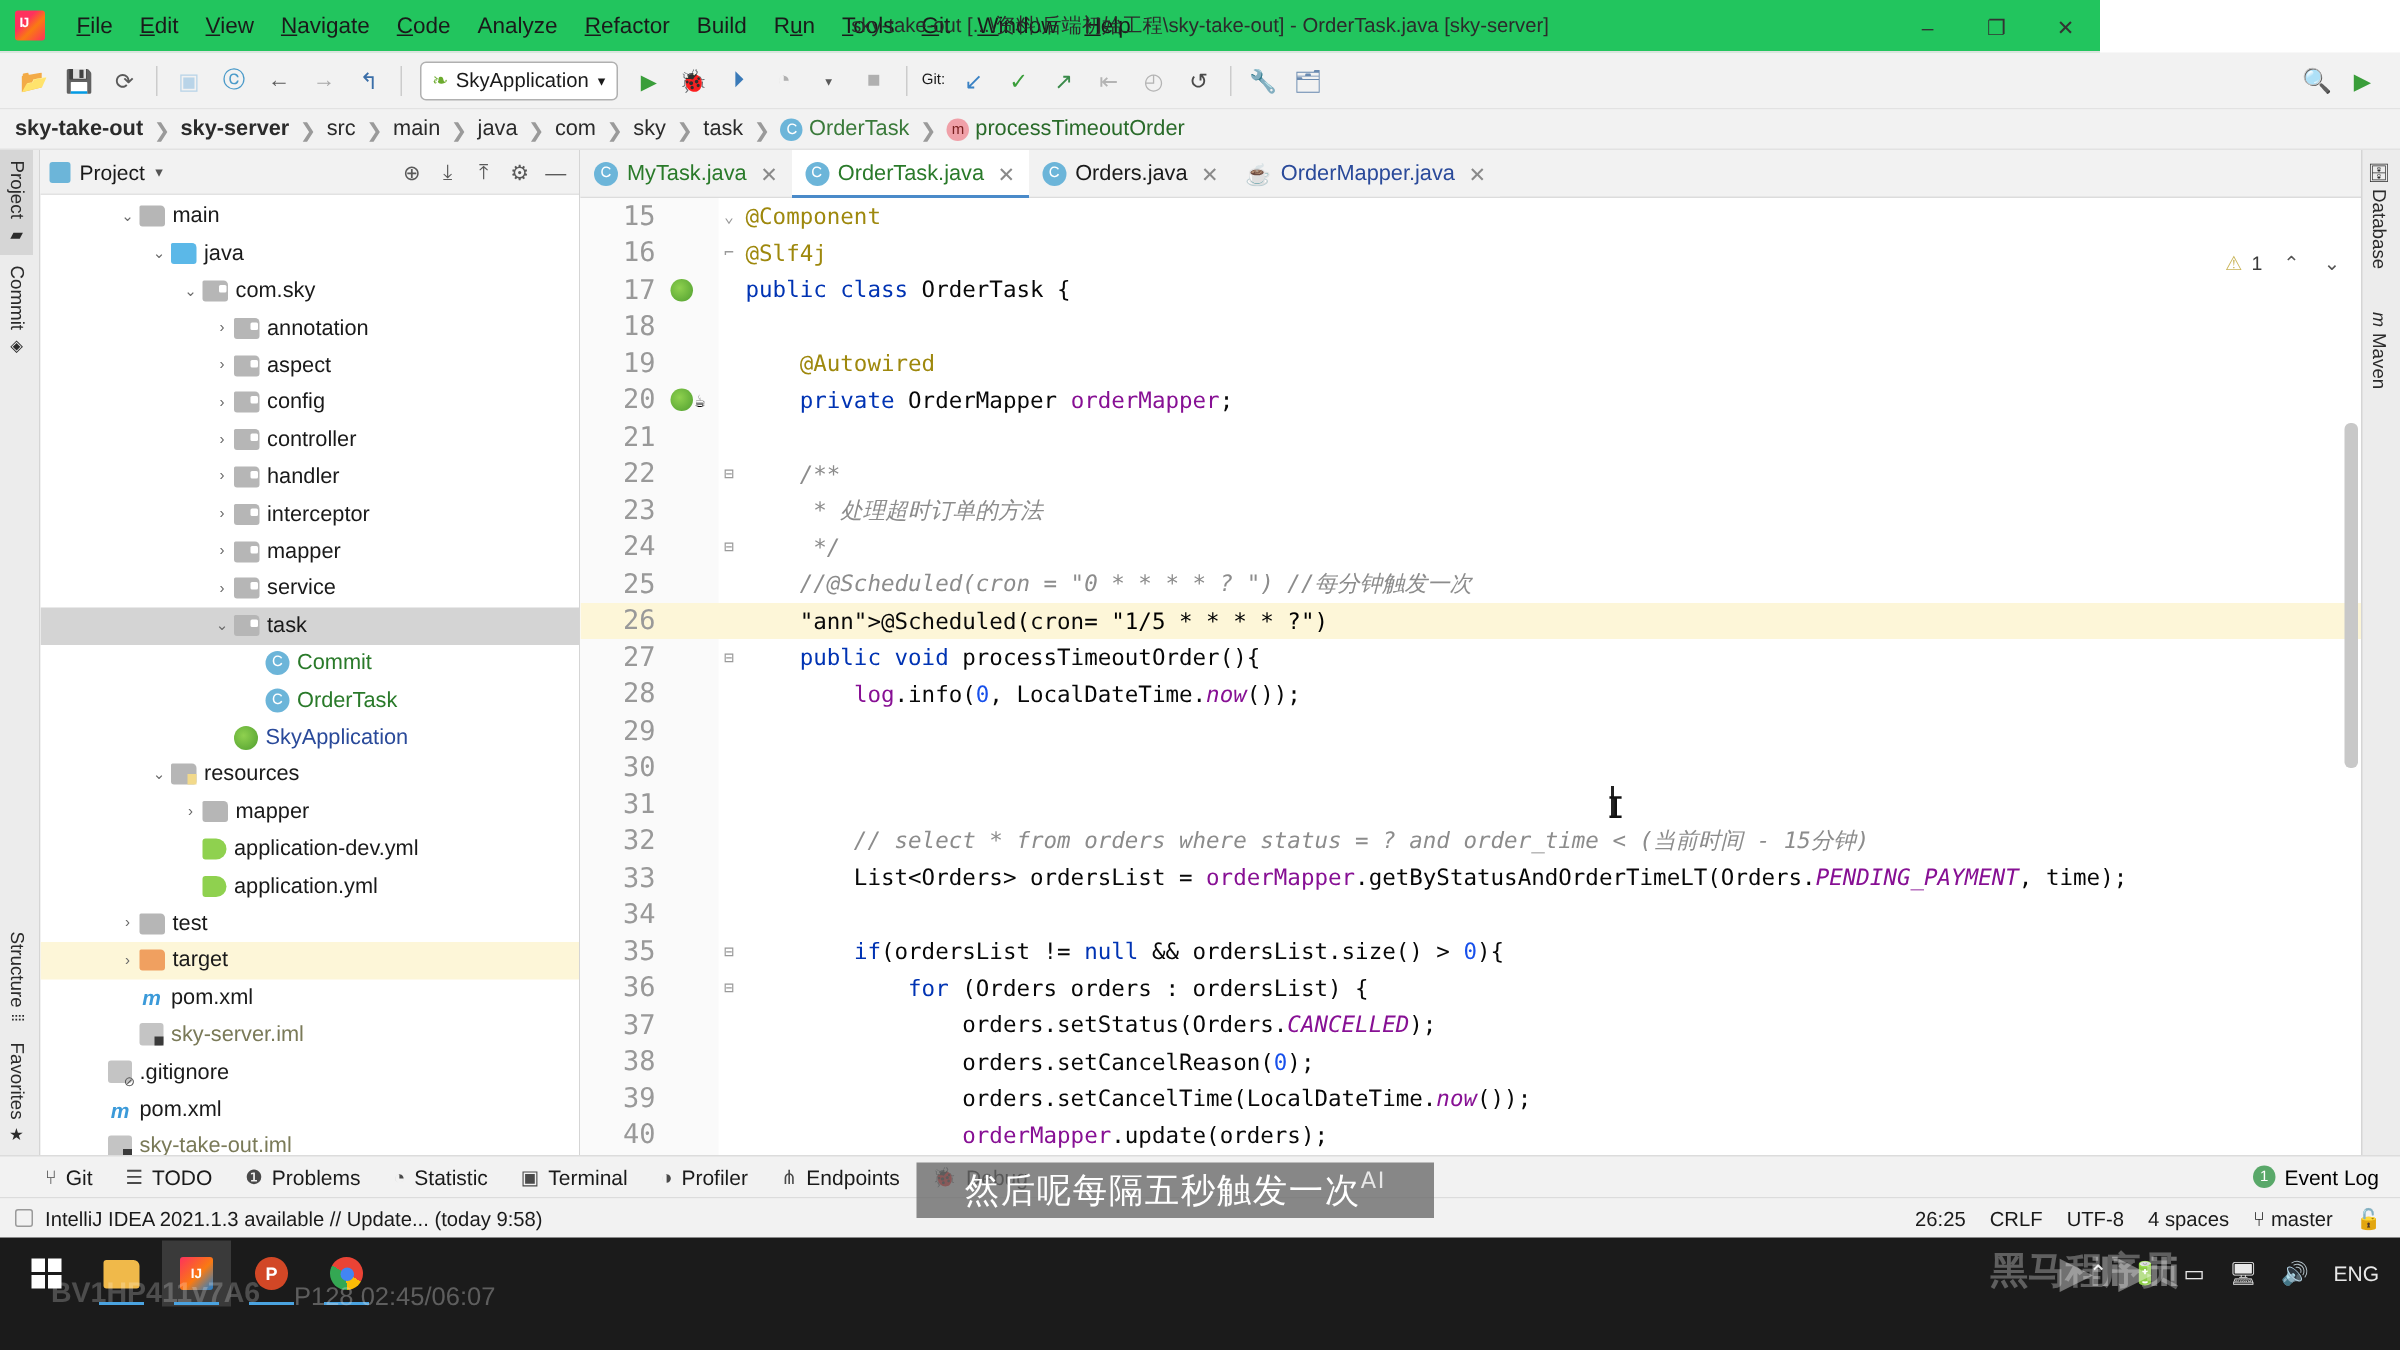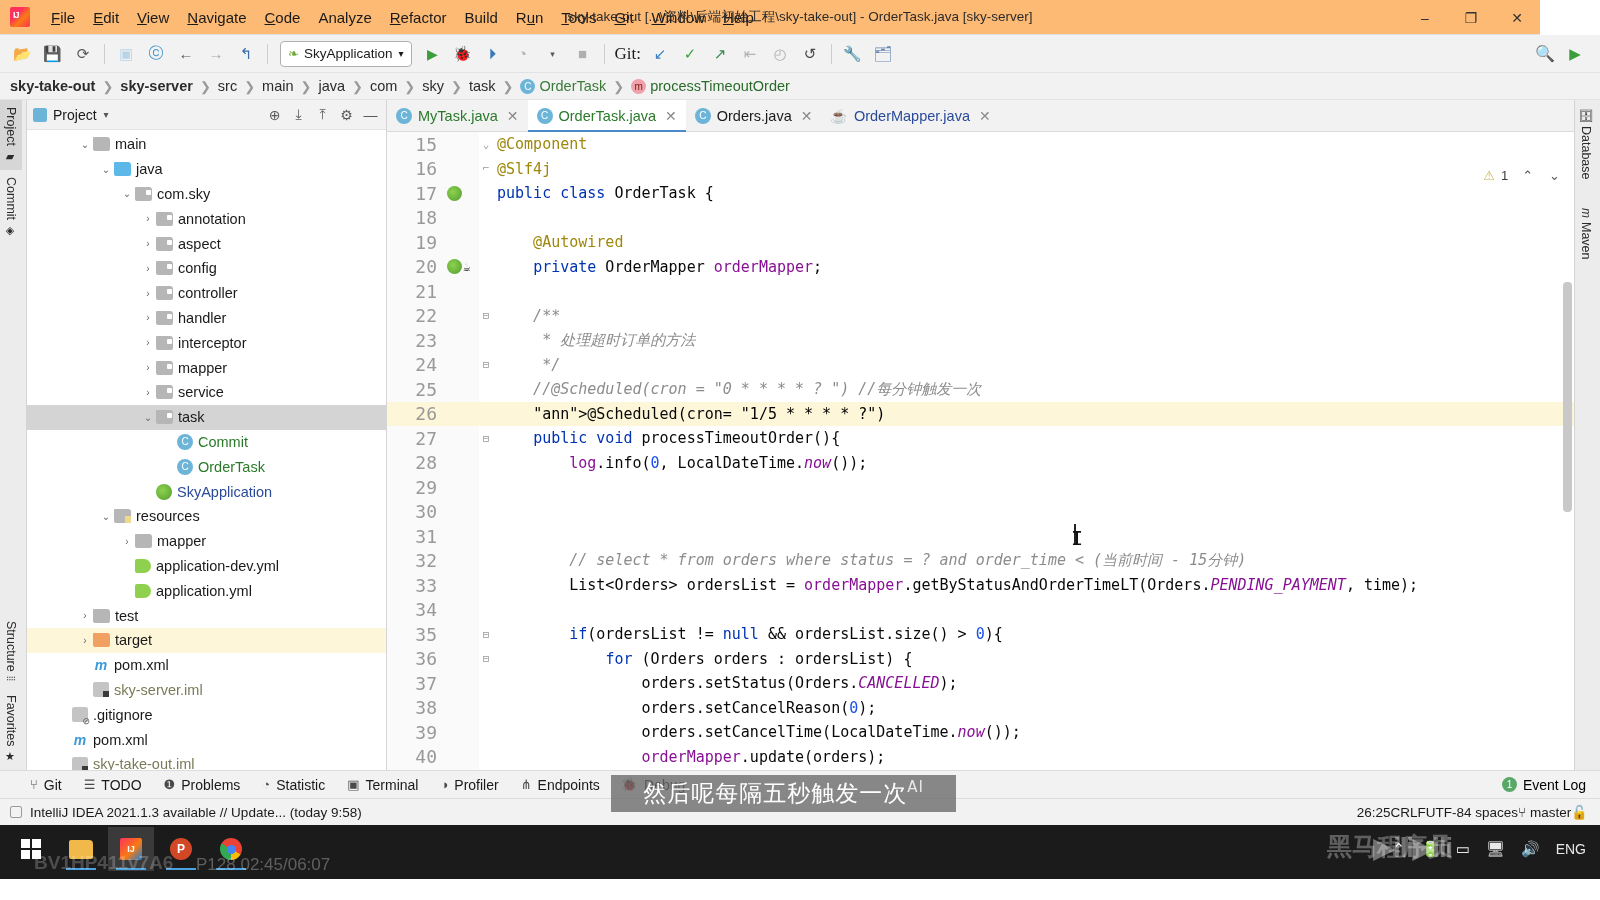--- a/index.html
+++ b/index.html
@@ -6,22 +6,22 @@
   html, body {
     width: 1600px; height: 900px;
     font-family: "Liberation Sans", sans-serif;
     background: #ffffff;
     overflow: hidden;
   }
   #app { position: relative; width: 1600px; height: 900px; }
 
   
   .titlebar {
-    position: absolute; top: 0; left: 0; width: 1540px; height: 35px;
-    background: #fdba74; display: flex; align-items: center;
+    position: absolute; top: 0; left: 0; width: 1400px; height: 35px;
+    background: #22c55e; display: flex; align-items: center;
     border-bottom: 1px solid #e0e0e0;
   }
   .ij-logo {
     width: 20px; height: 20px; margin-left: 10px; margin-right: 12px;
     background: linear-gradient(135deg,#fe315d 0%,#fe315d 35%,#f97a12 60%,#fe315d 100%);
     border-radius: 2px; position: relative; flex: 0 0 auto;
   }
   .ij-logo::after {
     content: "IJ"; position: absolute; left: 3px; top: 3px;
     color: #fff; font-size: 9px; font-weight: bold; letter-spacing: -1px;
@@ -53,21 +53,21 @@
     align-items: center; justify-content: center; border-radius: 3px;
     font-size: 15px; color: #5a5a5a;
   }
   .tb-sep { width: 1px; height: 20px; background: #ccc; margin: 0 6px; }
   .run-config {
     display: flex; align-items: center; height: 26px; border: 1px solid #b0b0b0;
     border-radius: 4px; background: #fff; padding: 0 7px; margin: 0 6px;
     font-size: 13.5px; color: #1a1a1a;
   }
   .run-config .spring { color:#6cab2e; margin-right:5px; font-size:13px; }
-  .git-label { font-size: 17px; color: #1a1a1a; margin: 0 4px 0 4px; font-family: Liberation Serif, serif; }
+  .git-label { font-size: 10px; color: #1a1a1a; margin: 0 4px 0 4px; }
   .tb-right { margin-left: auto; display: flex; align-items: center; padding-right: 10px; }
 
   
   .breadcrumb {
     position: absolute; top: 73px; left: 0; width: 1600px; height: 27px;
     background: #f2f2f2; display: flex; align-items: center; padding-left: 10px;
     font-size: 14.5px; border-bottom: 1px solid #e2e2e2;
   }
   .bc-item { color: #2b2b2b; }
   .bc-item.bold { font-weight: bold; }
@@ -239,25 +239,25 @@
   }
 
   
   .status-bar {
     position:absolute; top:799px; left:0; width:1600px; height:26px;
     background:#f2f2f2; display:flex; align-items:center; padding-left:10px;
     font-size:13.5px; color:#1a1a1a;
   }
   .sb-left { display:flex; align-items:center; gap:8px; }
   .sb-sq { width:12px;height:12px;border:1px solid #9a9a9a;border-radius:2px;}
-  .sb-right { margin-left:auto; display:flex; align-items:center; padding-right:12px; }
+  .sb-right { margin-left:auto; display:flex; align-items:center; gap:16px; padding-right:12px; }
 
   
   .taskbar {
-    position:absolute; top:825px; left:0; width:1600px; height:54px; background:#1b1b1b;
+    position:absolute; top:825px; left:0; width:1600px; height:75px; background:#1b1b1b;
   }
   .tb-items { display:flex; align-items:center; height:48px; padding-left:8px; gap:4px; }
   .tbi {
     width:46px;height:44px;display:flex;align-items:center;justify-content:center;
     position:relative;
   }
   .tbi.active { background:#3a3a3a; }
   .tbi .under {
     position:absolute;bottom:1px;left:8px;width:30px;height:2px;background:#4aa3e0;
   }

